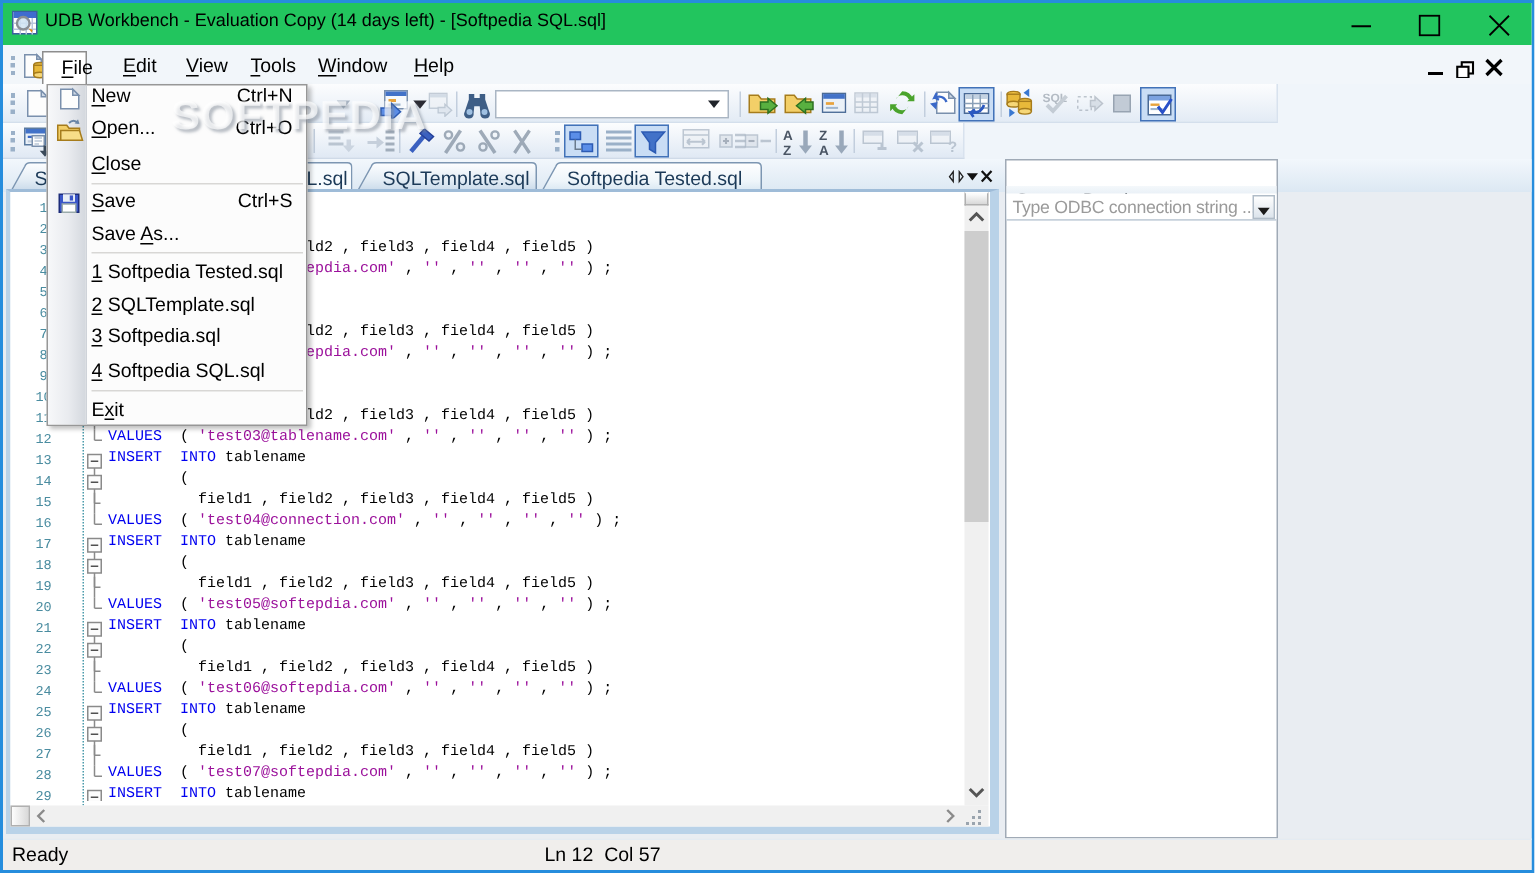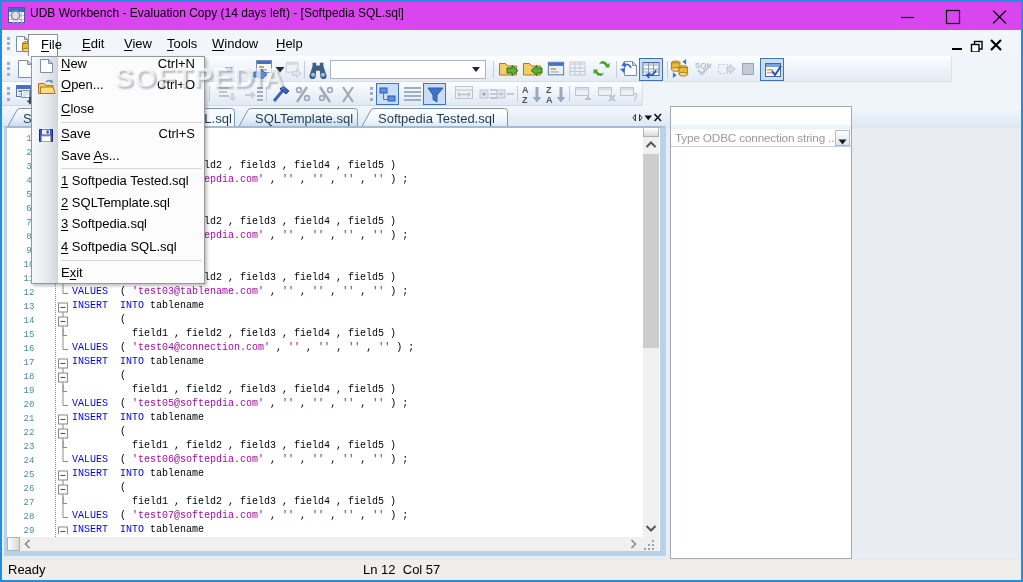--- a/index.html
+++ b/index.html
@@ -2,31 +2,31 @@
 <html><head>
 <meta charset="utf-8">
 <style>
   * { margin:0; padding:0; box-sizing:border-box; }
   html,body { width:1023px; height:582px; overflow:hidden; }
   body { font-family:"Liberation Sans", sans-serif; position:relative; background:#fff; }
   .abs { position:absolute; }
   #win { position:absolute; left:0; top:0; width:1023px; height:582px;
          border:2px solid #268ddd; background:#fff; }
   
-  #titlebar { position:absolute; left:0; top:0; width:1019px; height:28px; background:#d946ef; }
+  #titlebar { position:absolute; left:0; top:0; width:1019px; height:28px; background:#22c55e; }
   #title-text { position:absolute; left:28px; top:4px; font-size:12px; color:#000; }
   
   #menubar { position:absolute; left:0; top:28px; width:1019px; height:26px;
              background:#f2f6fa; }
   .menuitem { position:absolute; top:4px; height:19px; font-size:13px; color:#000;
               padding:2px 12px; }
   .u { text-decoration:underline; text-underline-offset:2px; }
   
   #tbbase { position:absolute; left:0; top:54px; width:1019px; height:50px; background:#f0f5fa; }
-  #tb1 { position:absolute; left:0; top:54px; width:950px; height:26px;
+  #tb1 { position:absolute; left:0; top:54px; width:850px; height:26px;
          background:linear-gradient(#fcfdfe,#e3ebf5); border-bottom:1px solid #d4dfec; border-right:1px solid #d8e2ee; }
   #tb2 { position:absolute; left:0; top:80px; width:641px; height:24px;
          background:linear-gradient(#fcfdfe,#e0e9f4); border-bottom:1px solid #cfdae8; border-right:1px solid #d8e2ee; }
   .grip { position:absolute; width:3px; border-left:3px dotted #9ab0c8; }
   .tsep { position:absolute; width:1px; background:#c2cedd; }
   
   #mdi { position:absolute; left:0; top:104px; width:1019px; height:454px; background:#e9edf2; }
   
   #tabstrip { position:absolute; left:0px; top:104px; width:1019px; height:22px;
               background:linear-gradient(#f2f7fc,#dce8f3); }

